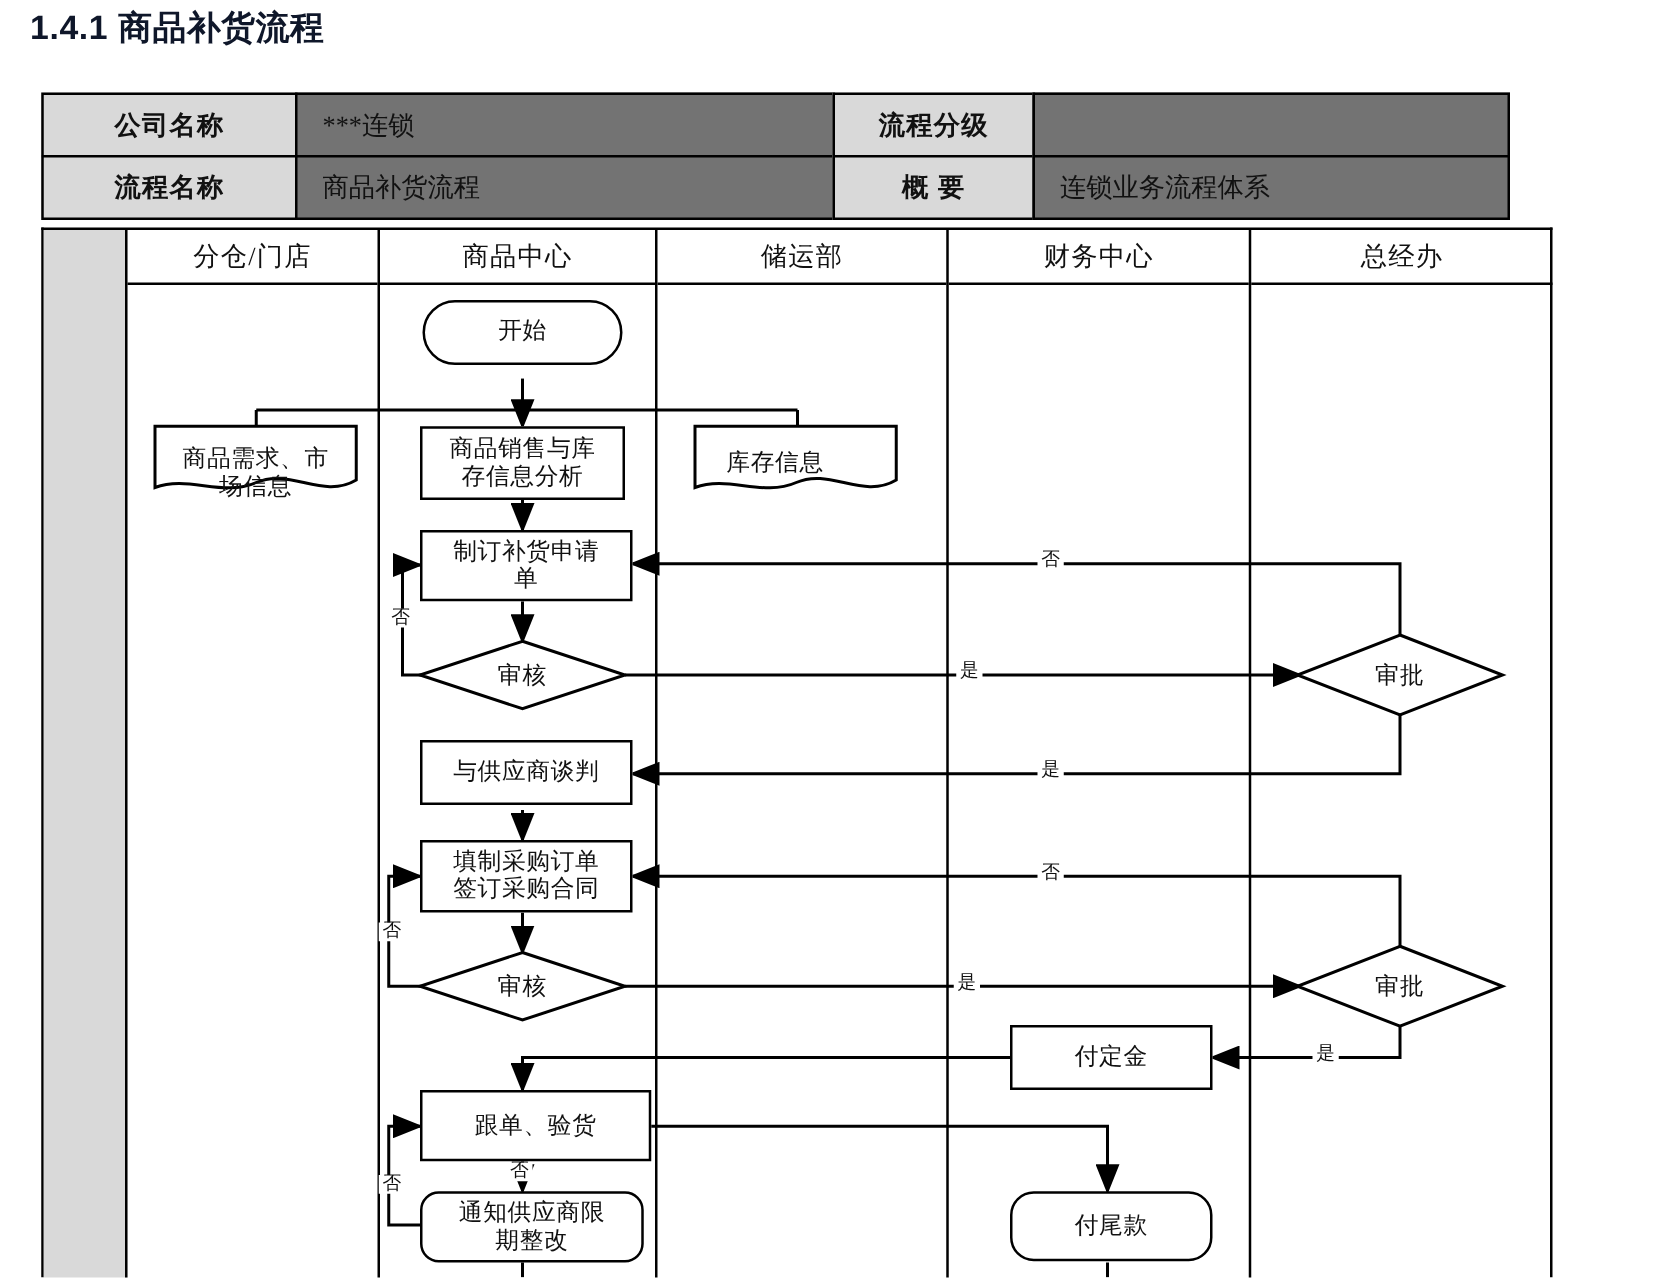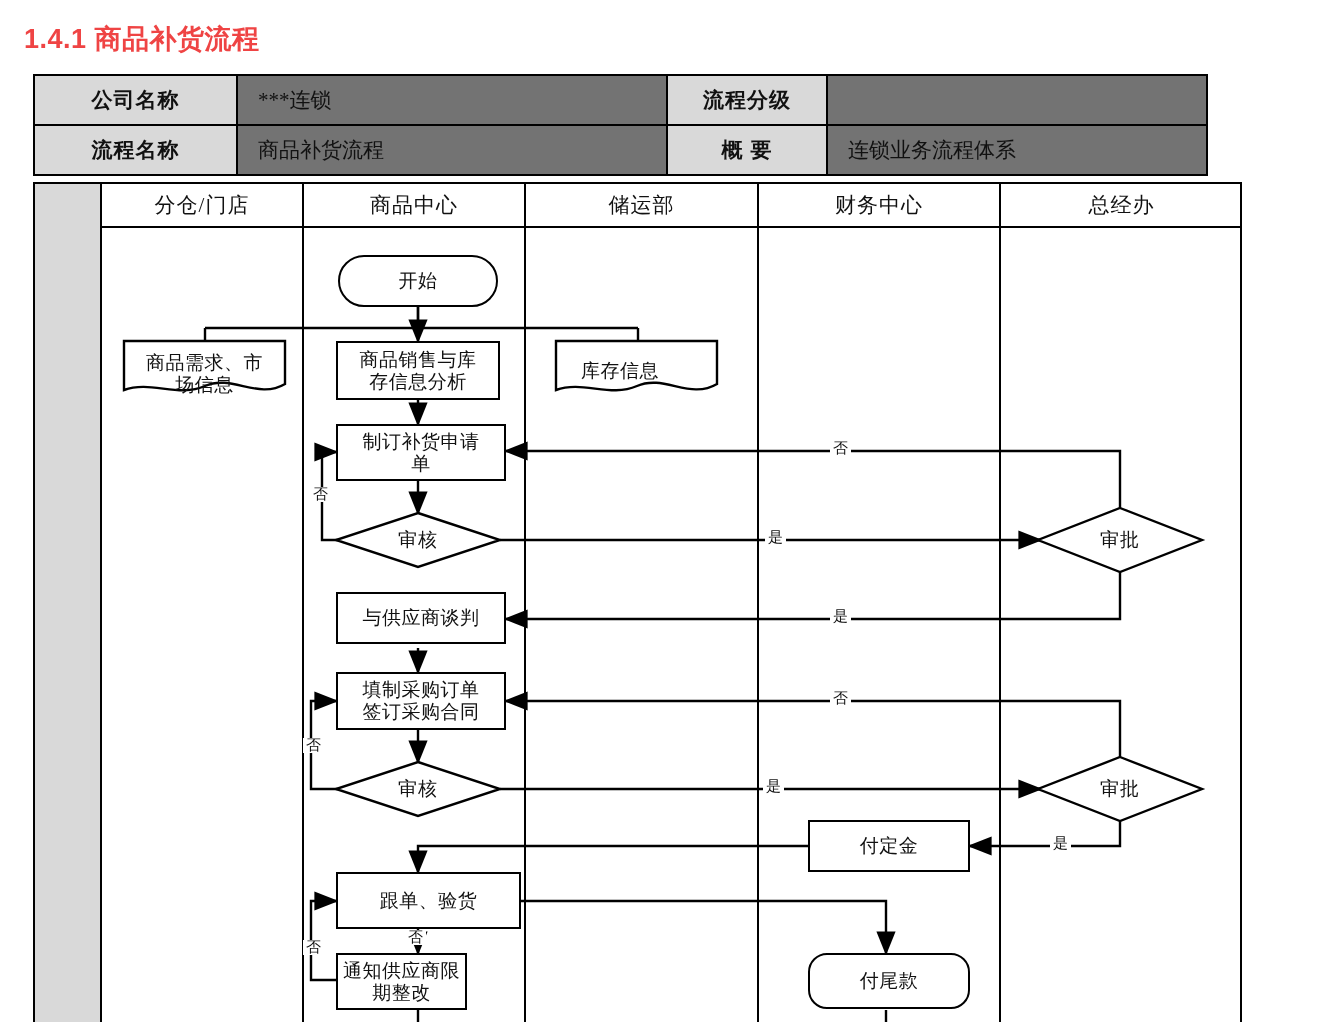--- a/index.html
+++ b/index.html
@@ -5,21 +5,21 @@
   html,body{margin:0;padding:0;background:#ffffff;}
   body{
     width:1322px;height:1022px;overflow:hidden;
     font-family:"Liberation Serif","DejaVu Serif",serif;
     color:#111;
     position:relative;
   }
   #page-title{
     position:absolute;left:24px;top:4px;
     font-family:"Liberation Sans","DejaVu Sans",sans-serif;
-    font-weight:bold;font-size:27px;letter-spacing:0.5px;color:#ef4444;margin-top:17px;
+    font-weight:bold;font-size:27px;letter-spacing:0.5px;color:#0f172a;
   }
   #doc-table{
     position:absolute;left:33px;top:74px;width:1209px;
   }
   .hdr-row{display:flex;}
   .cellbox{
     box-sizing:border-box;
     border:2px solid #000;
     margin-right:-2px;margin-bottom:-2px;
     display:flex;align-items:center;
@@ -67,21 +67,21 @@
   .node{
     position:absolute;box-sizing:border-box;
     background:#fff;border:2px solid #000;
     display:flex;align-items:center;justify-content:center;
     text-align:center;font-size:19px;line-height:1.15;
     letter-spacing:0.5px;
   }
   .terminator{border-radius:40px;}
   .docnode{
     position:absolute;box-sizing:border-box;
-    display:flex;align-items:center;justify-content:center;
+    display:flex;align-items:flex-end;justify-content:center;
     text-align:center;font-size:19px;line-height:1.15;letter-spacing:0.5px;
     padding-top:6px;
   }
   .decision-label{
     position:absolute;display:flex;align-items:center;justify-content:center;
     font-size:19px;letter-spacing:1px;
   }
   .edge-label{
     position:absolute;font-size:15px;background:#fff;
     padding:0 3px;line-height:1;
@@ -182,21 +182,21 @@
     <polygon points="1120,757 1202,789 1120,821 1038,789"></polygon>
   </g>
 
   <g stroke="#000" stroke-width="2.4" fill="#fff">
     <path d="M124,341 L285,341 L285,384 C258,400 232,374 205,386 C178,398 151,380 124,390 Z"></path>
     <path d="M556,341 L717,341 L717,384 C690,400 664,374 637,386 C610,398 583,380 556,390 Z"></path>
   </g>
 </svg>
 
 <div>
-  <div class="node terminator" style="left:338px;top:255px;width:160px;height:52px;">开始</div>
+  <div class="node terminator" style="left:338px;top:240px;width:160px;height:52px;font-family:Liberation Mono, monospace;">开始</div>
 
   <div class="docnode" style="left:124px;top:341px;width:161px;height:60px;">
     <div>
       <div>商品需求、市</div>
       <div>场信息</div>
     </div>
   </div>
 
   <div class="docnode" style="left:556px;top:341px;width:128px;height:60px;align-items:center;padding-top:0;">库存信息</div>
 
@@ -228,21 +228,21 @@
   </div>
 
   <div class="decision-label" style="left:368px;top:776px;width:100px;height:26px;">审核</div>
 
   <div class="decision-label" style="left:1070px;top:776px;width:100px;height:26px;">审批</div>
 
   <div class="node" style="left:808px;top:820px;width:162px;height:52px;">付定金</div>
 
   <div class="node" style="left:336px;top:872px;width:185px;height:57px;">跟单、验货</div>
 
-  <div class="node" style="left:336px;top:953px;width:131px;height:57px;">
+  <div class="node" style="left:336px;top:953px;width:179px;height:57px;border-radius:15px;">
     <div>
       <div>通知供应商限</div>
       <div>期整改</div>
     </div>
   </div>
 
   <div class="node" style="left:808px;top:953px;width:162px;height:56px;border-radius:19px;">付尾款</div>
 </div>
 
 <div>

